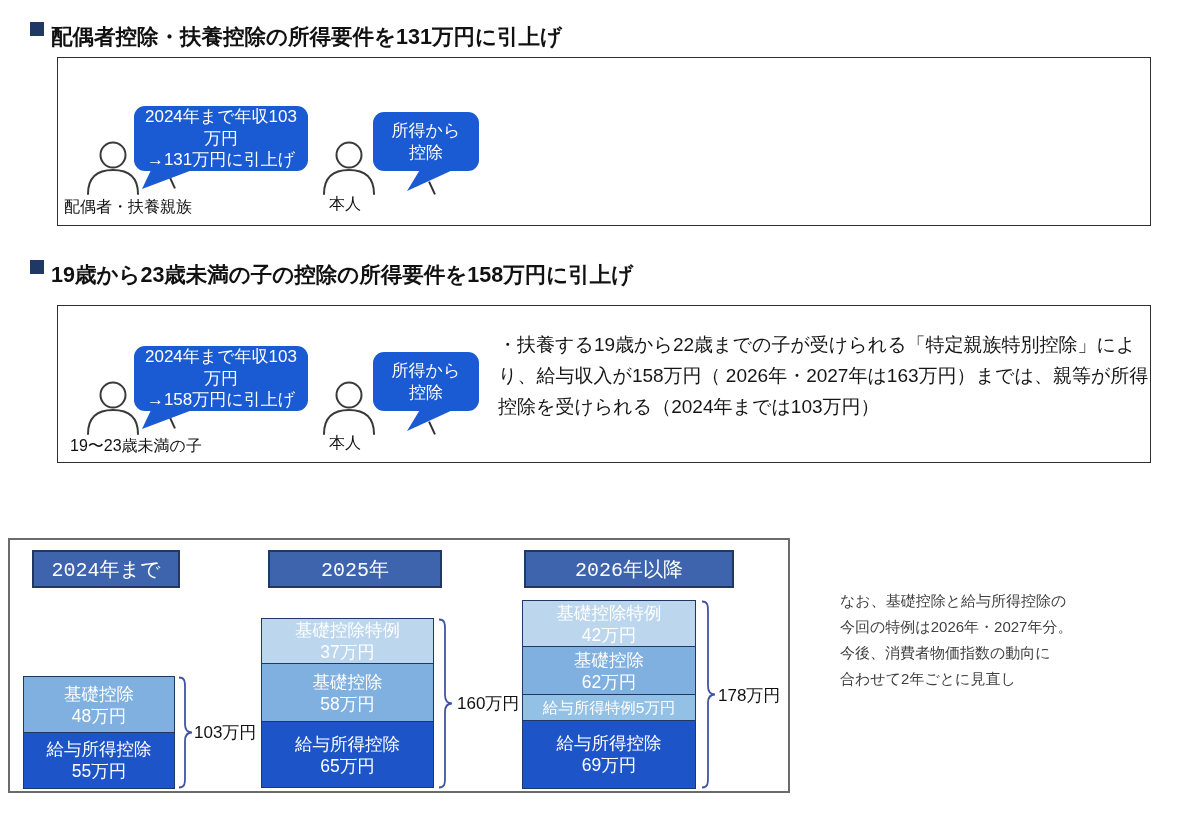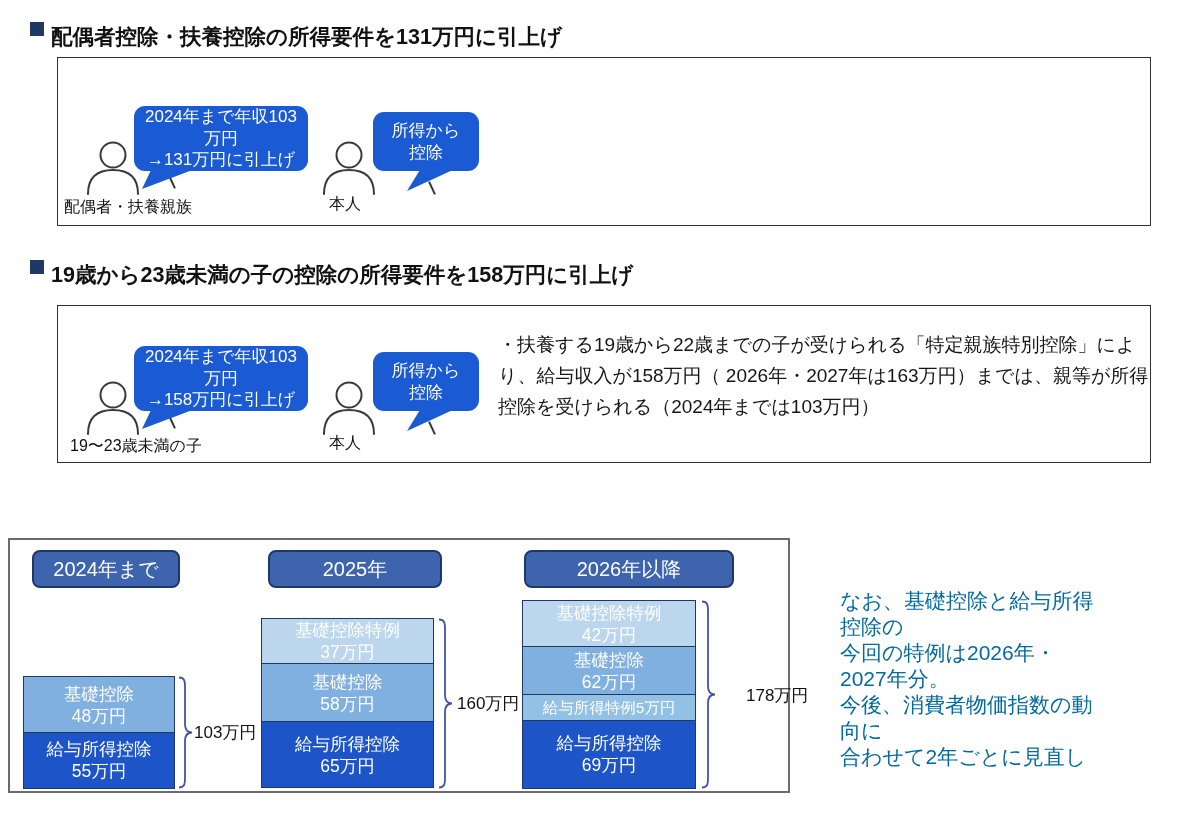--- a/index.html
+++ b/index.html
@@ -29,46 +29,46 @@
   .t-b{left:34px;top:57px;width:48px;height:22px;clip-path:polygon(0 100%,28% 0,100% 0);}
   .mark{position:absolute;width:2px;height:14px;background:#333;transform:rotate(-25deg);}
   
   .desc{position:absolute;left:497px;width:652px;font-size:19px;line-height:31px;color:#151515;}
   .d1{top:93px;}
   .d2{top:328px;}
   
   .chartbox{position:absolute;left:8px;top:538px;width:782px;height:255px;
             border:2px solid #6b6b6b;background:#fff;box-sizing:border-box;}
   .colhdr{position:absolute;height:38px;background:#3E64AE;border:2.5px solid #1F3864;
-          border-radius:8px;color:#fff;font-size:20px;display:flex;align-items:center;
-          justify-content:center;box-sizing:border-box;top:10px;}
+          border-radius:0;color:#fff;font-size:20px;display:flex;align-items:center;
+          justify-content:center;box-sizing:border-box;top:10px;font-family:Liberation Mono, monospace;}
   .hd1{left:22px;width:148px;}
   .hd2{left:258px;width:174px;}
   .hd3{left:514px;width:210px;}
   .bar{position:absolute;display:flex;flex-direction:column;}
   .bar1{left:13px;top:136px;width:152px;}
   .bar2{left:251px;top:78px;width:173px;}
   .bar3{left:512px;top:60px;width:174px;}
   .seg{border:1.5px solid #1F3864;box-sizing:border-box;color:#fff;display:flex;
        flex-direction:column;align-items:center;justify-content:center;
        font-size:17.5px;line-height:22px;margin-top:-1.5px;}
   .seg:first-child{margin-top:0;}
   .seg-light{background:#BCD6EE;}
   .seg-mid{background:#7FB0DF;}
   .seg-pale{background:#93C1E6;}
   .seg-dark{background:#1D55C8;}
   .seg-thin{flex-direction:row;font-size:15.5px;gap:0;}
   .bracket{position:absolute;}
   .total{position:absolute;font-size:17px;color:#111;white-space:nowrap;}
   .tl1{left:184px;top:181px;}
   .tl2{left:447px;top:152px;}
-  .tl3{left:708px;top:144px;margin-left:28px;}
-  
-  .note{position:absolute;left:840px;top:588px;width:256px;font-size:21px;
-        line-height:26px;color:#0369a1;white-space:pre-line;}
+  .tl3{left:708px;top:144px;}
+  
+  .note{position:absolute;left:840px;top:588px;width:256px;font-size:15px;
+        line-height:26px;color:#404040;white-space:pre-line;}
 </style>
 </head>
 <body>
 
 <div class="page">
 
   <div class="sec-heading h1pos">
     <span class="sq"></span>
     <span>配偶者控除・扶養控除の所得要件を131万円に引上げ</span>
   </div>

